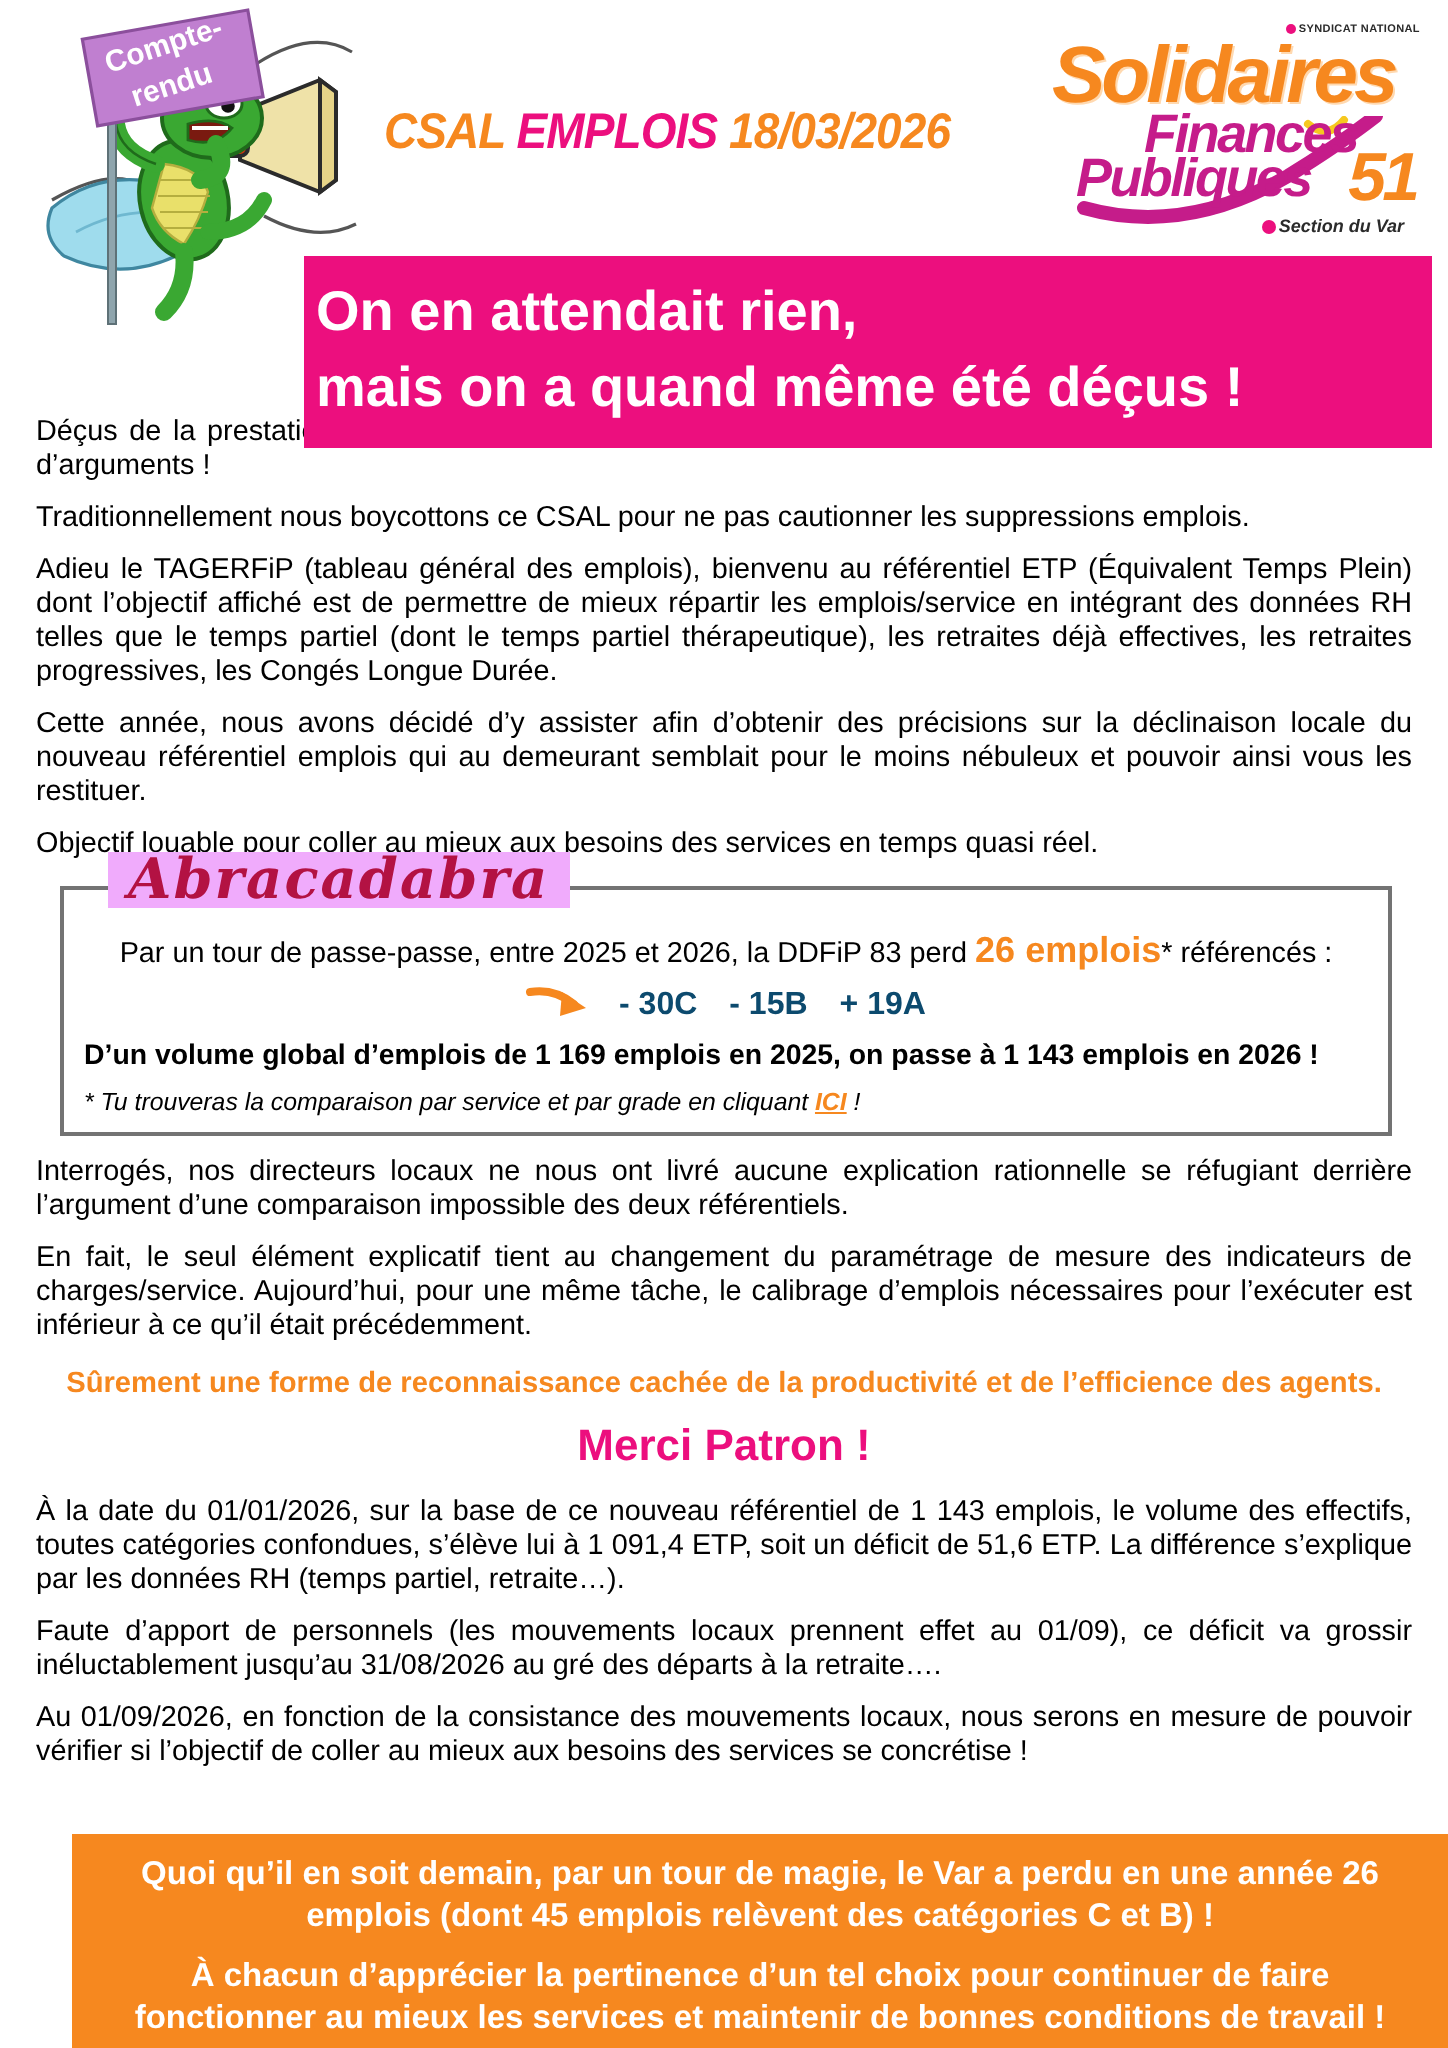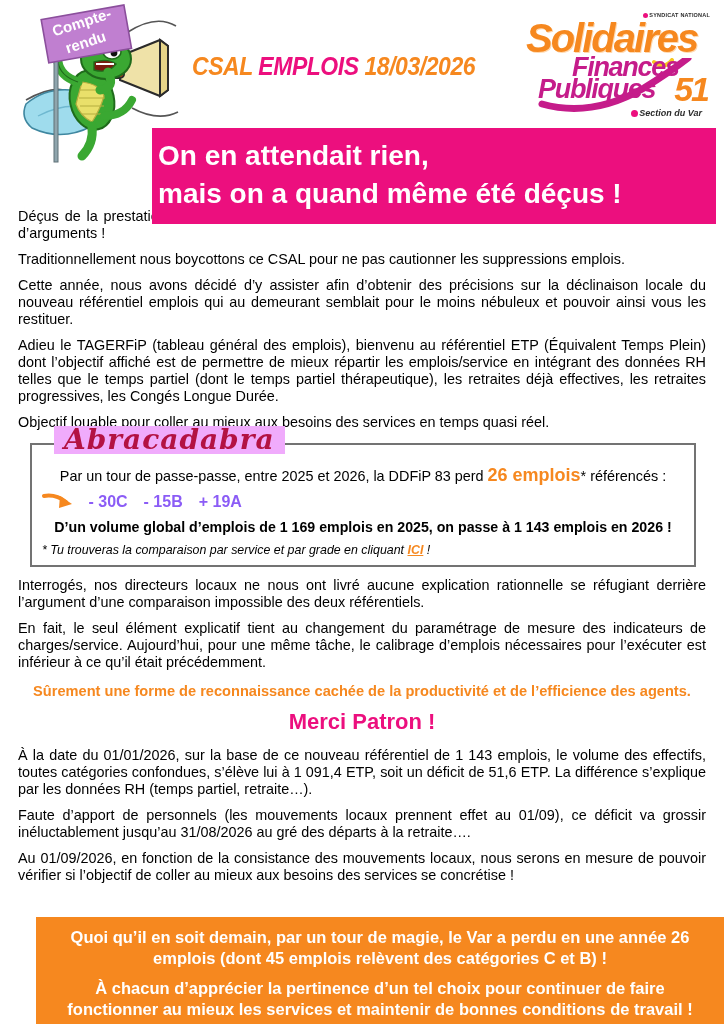--- a/index.html
+++ b/index.html
@@ -205,30 +205,31 @@
     font-size: 14.4px;
     margin: 2px 0 6px 0;
     white-space: nowrap;
   }
   .abra-strong {
     color: #F6881F;
     font-weight: bold;
     font-size: 18px;
   }
   .abra-line2 {
+    text-align: center;
     font-size: 16px;
     font-weight: bold;
-    color: #8b5cf6;
+    color: #0c4a6e;
     margin: 4px 0 8px 0;
     white-space: nowrap;
   }
   .abra-line2 .sp { display:inline-block; width:16px; }
   .arrow-svg { vertical-align: -3px; margin-right: 6px; }
   .abra-line3 {
-    text-align: center;
+    text-align: left;
     font-size: 14.2px;
     font-weight: bold;
     margin: 4px 0 8px 0;
     white-space: nowrap;
   }
   .abra-note {
     font-size: 12.4px;
     font-style: italic;
     margin: 2px 0 0 0;
     text-align: left;
@@ -345,22 +346,22 @@
 
 <div class="pink-banner">
   <div>On en attendait rien,</div>
   <div>mais on a quand même été déçus !</div>
 </div>
 
 <div class="content">
 
   <p class="body">Déçus de la prestation de nos directeurs locaux tant leurs explications manquaient de sens, de clarté et d’arguments !</p>
   <p class="body">Traditionnellement nous boycottons ce CSAL pour ne pas cautionner les suppressions emplois.</p>
+  <p class="body">Adieu le TAGERFiP (tableau général des emplois), bienvenu au référentiel ETP (Équivalent Temps Plein) dont l’objectif affiché est de permettre de mieux répartir les emplois/service en intégrant des données RH telles que le temps partiel (dont le temps partiel thérapeutique), les retraites déjà effectives, les retraites progressives, les Congés Longue Durée.</p>
   <p class="body">Cette année, nous avons décidé d’y assister afin d’obtenir des précisions sur la déclinaison locale du nouveau référentiel emplois qui au demeurant semblait pour le moins nébuleux et pouvoir ainsi vous les restituer.</p>
-  <p class="body">Adieu le TAGERFiP (tableau général des emplois), bienvenu au référentiel ETP (Équivalent Temps Plein) dont l’objectif affiché est de permettre de mieux répartir les emplois/service en intégrant des données RH telles que le temps partiel (dont le temps partiel thérapeutique), les retraites déjà effectives, les retraites progressives, les Congés Longue Durée.</p>
   <p class="body last">Objectif louable pour coller au mieux aux besoins des services en temps quasi réel.</p>
 
   <div class="abra-wrap">
     <div class="abra-title">Abracadabra</div>
     <div class="abra-box">
 
       <div class="abra-line1">
         <span>Par un tour de passe-passe, entre 2025 et 2026, la DDFiP 83 perd </span><span class="abra-strong">26 emplois</span><span>* référencés :</span>
       </div>
 

